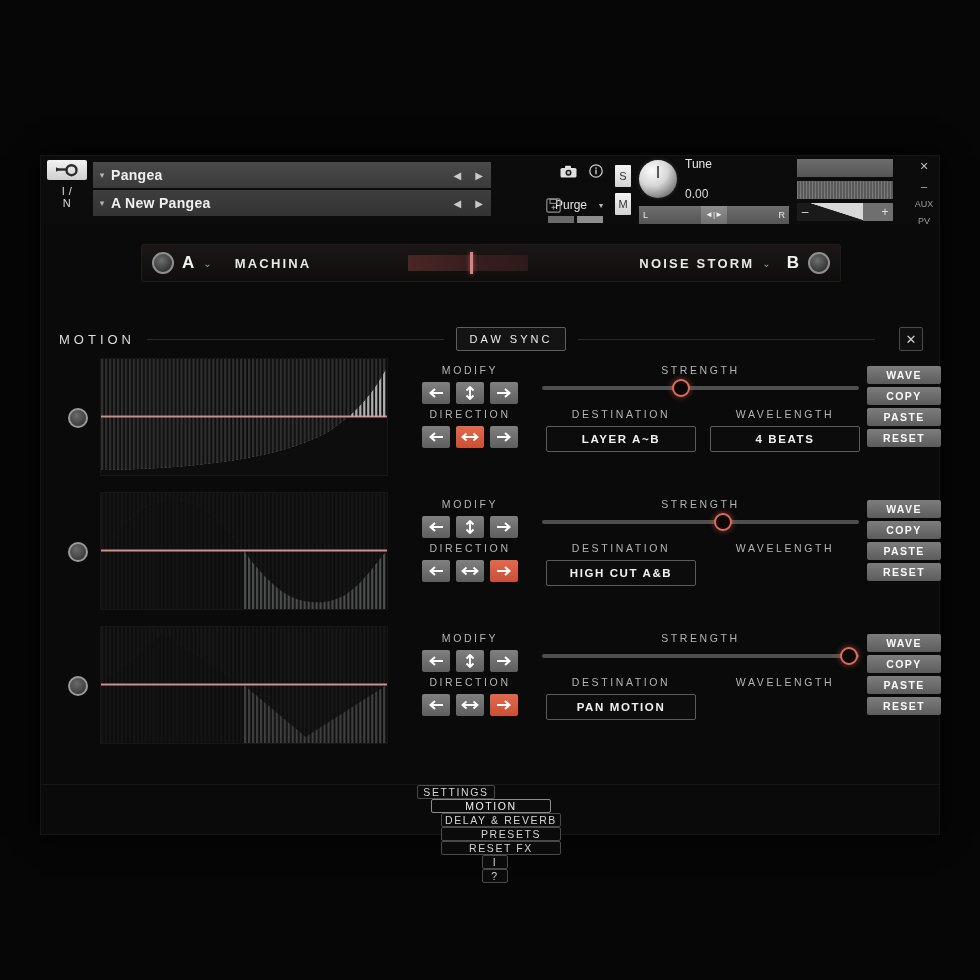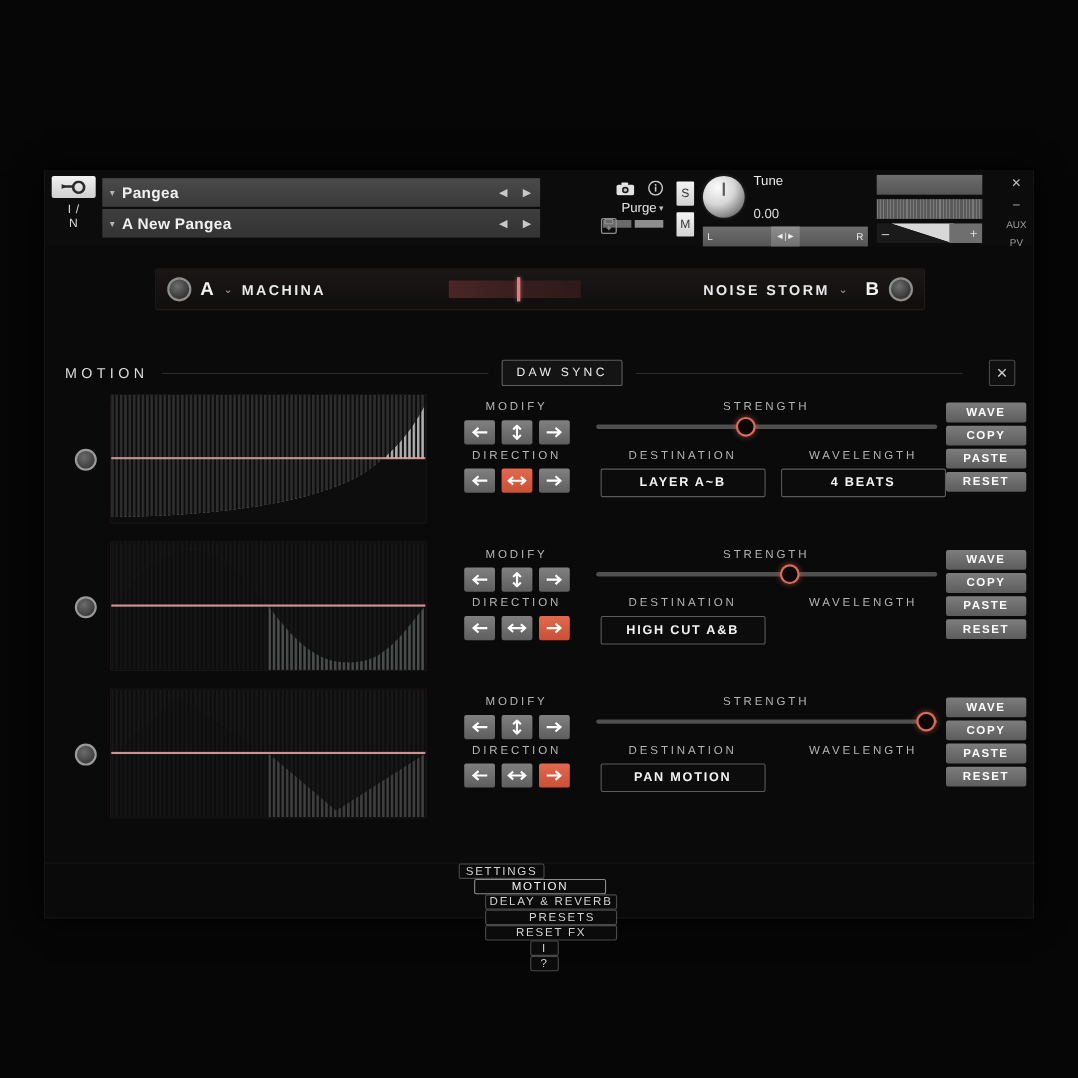--- a/index.html
+++ b/index.html
@@ -89,22 +89,22 @@
   .k-nav-arrows {
     display: flex; gap: 14px;
     padding-right: 8px;
     color: #c8c8c8; font-size: 10px;
   }
   .k-nav-arrows span { cursor: default; }
   .icon-btn { color: #dcdcdc; }
   .icon-btn svg { display: block; }
 
   .purge-wrap {
-    display: flex; align-items: center; gap: 2px;
-    color: #e4e4e4; font-size: 12px;
+    display: flex; align-items: center; gap: 12px;
+    color: #e4e4e4; font-size: 12px; margin-top: 16px;
   }
   .purge-caret { font-size: 8px; color: #bdbdbd; }
 
   .mini-meters { display: flex; gap: 3px; align-items: center; }
   .mini-meter { width: 26px; height: 7px; background: #8e8e8e; }
   .mini-meter.dim { background: #6a6a6a; }
 
   
   .k-right-cluster {
     width: 300px;
@@ -211,21 +211,21 @@
     flex: none;
   }
   .ab-letter {
     color: #f2f2f2; font-size: 17px; font-weight: bold;
     margin: 0 8px;
     letter-spacing: 1px;
   }
   .ab-caret { color: #9b9b9b; font-size: 10px; margin-right: 8px; }
   .ab-name {
     color: #e9e9e9; font-size: 13px;
-    letter-spacing: 2.2px; font-weight: bold;
+    letter-spacing: 2.2px; font-weight: bold; margin-left: 15px;
   }
   .ab-spacer { flex: 1; }
   .ab-xfade {
     width: 120px; height: 16px;
     background: linear-gradient(90deg,#4a2626,#3a1f1f 46%,#2e1a1a);
     position: relative;
     border-radius: 1px;
   }
   .ab-xfade .handle {
     position: absolute; left: 52%; top: -3px;
@@ -372,21 +372,20 @@
     letter-spacing: 1.6px;
     display: flex; align-items: center; justify-content: center;
     border-radius: 2px;
     font-weight: bold;
   }
 
   .row-actions {
     width: 74px;
     padding-top: 8px;
     display: flex; flex-direction: column; gap: 3px;
-    margin-right: 8px;
   }
   .act-btn {
     height: 18px;
     background: linear-gradient(#7d7d7d,#5c5c5c);
     color: #fbfbfb;
     font-size: 10.5px;
     letter-spacing: 1.4px;
     font-weight: bold;
     display: flex; align-items: center; justify-content: center;
     border-radius: 2px;

